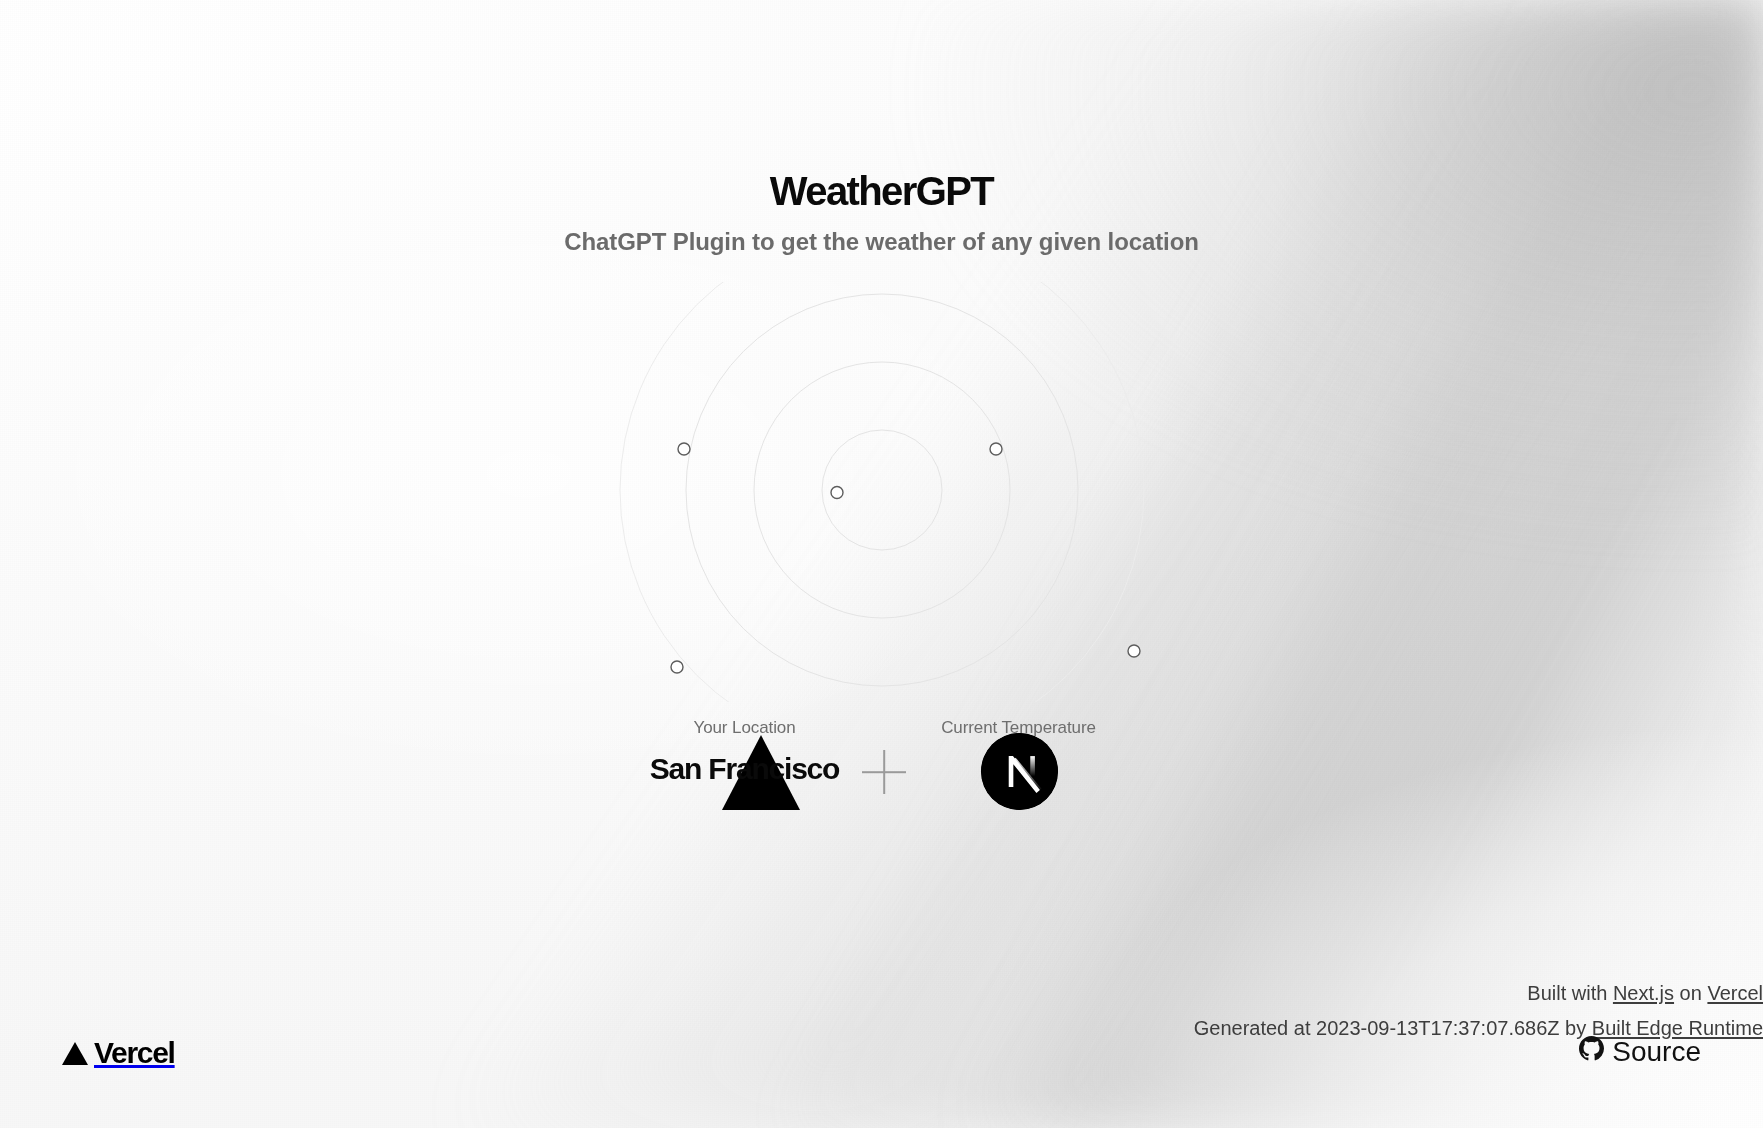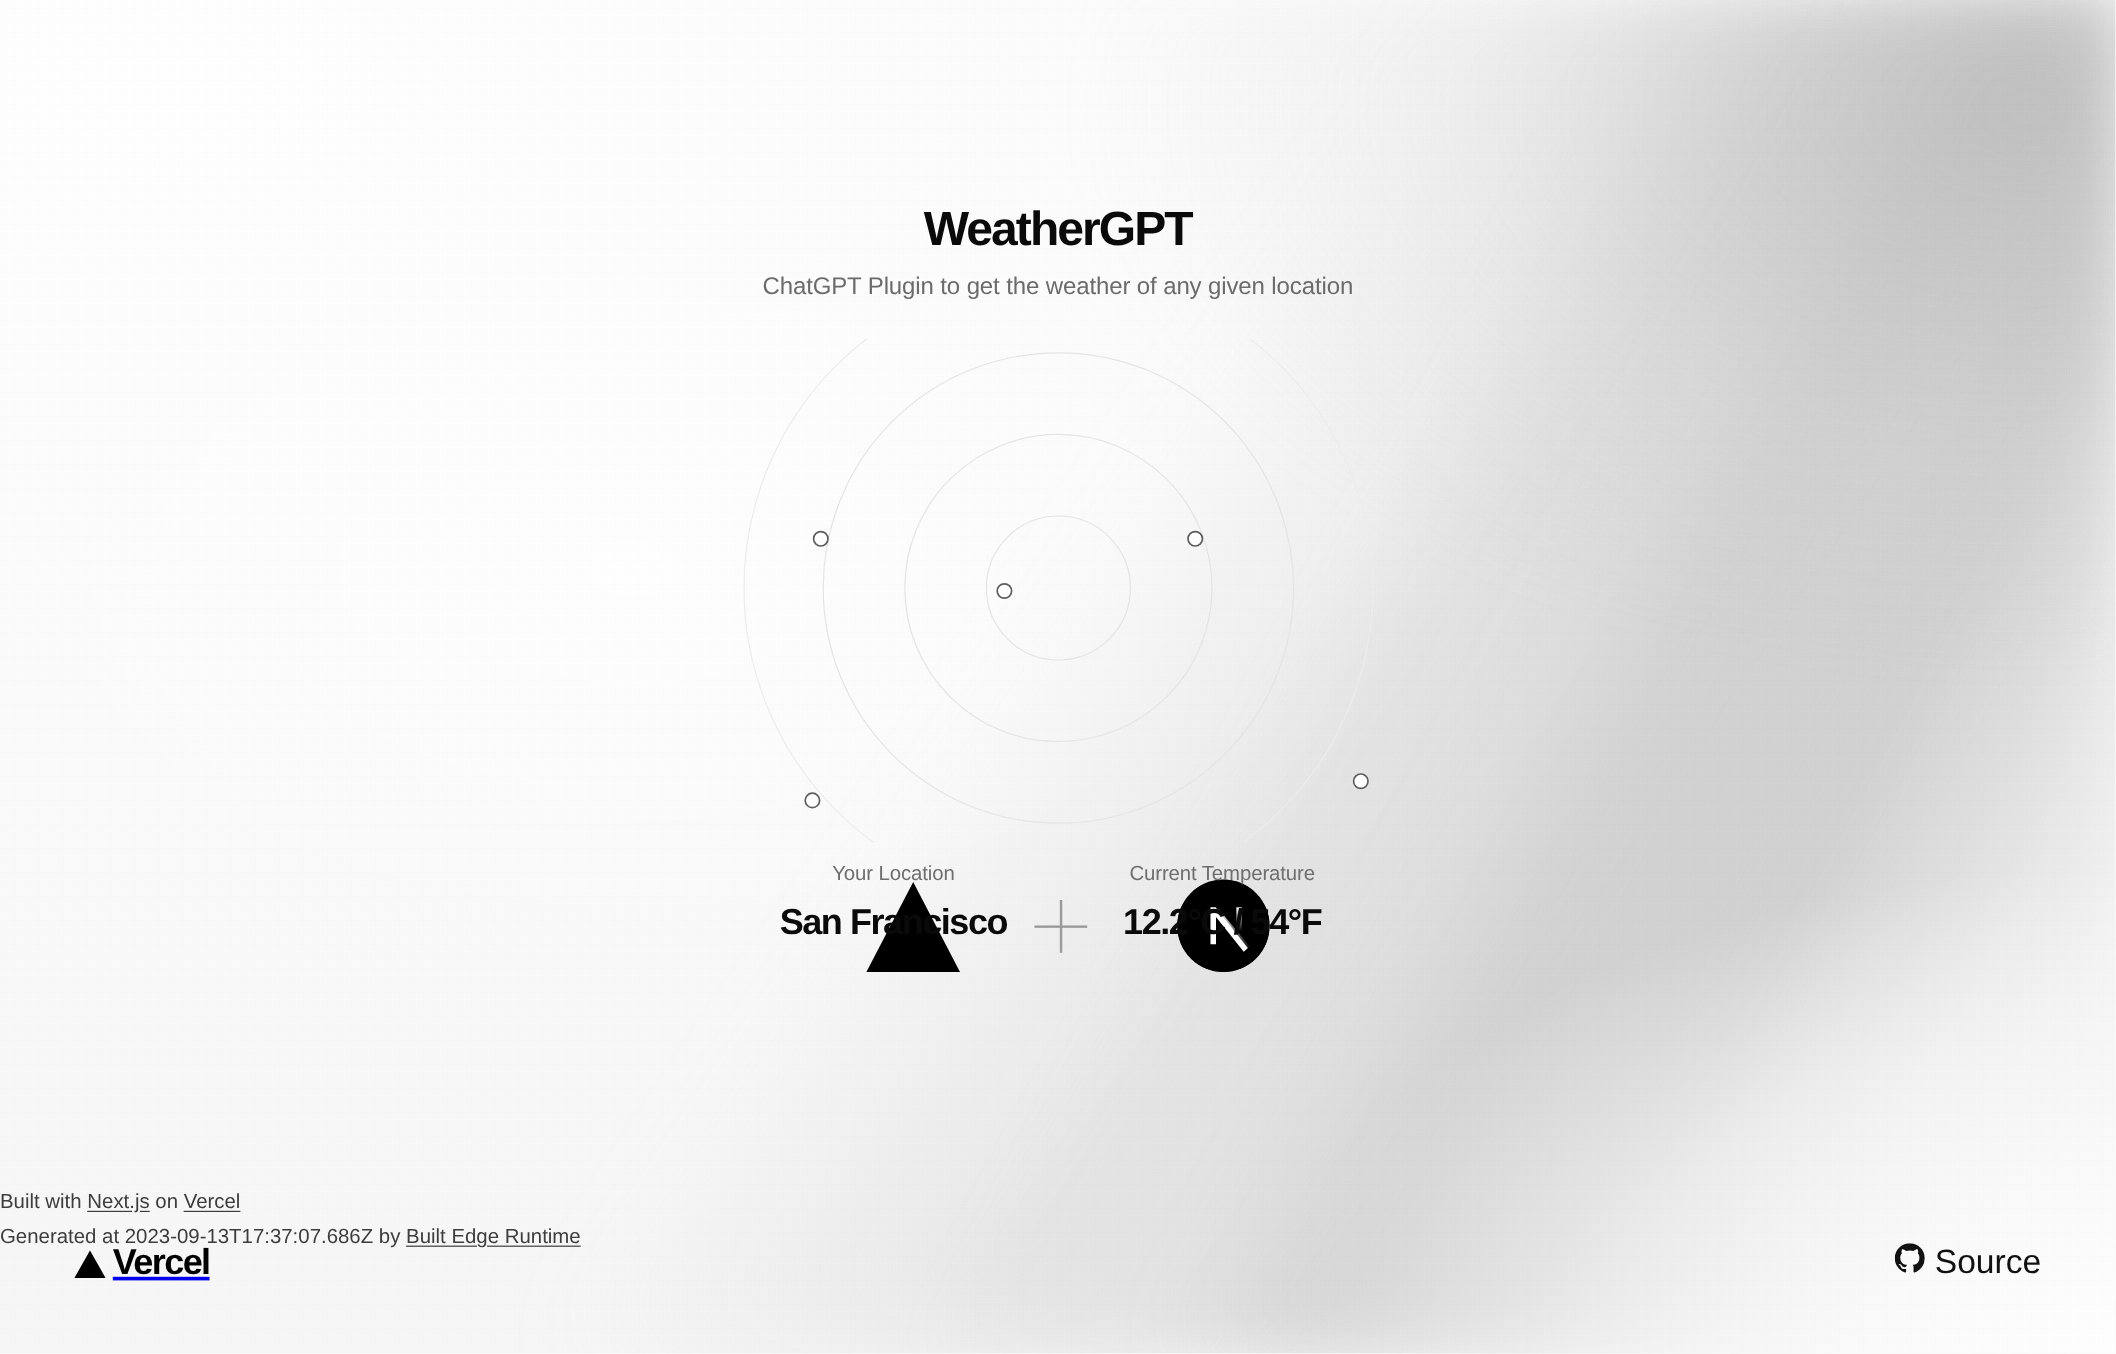--- a/index.html
+++ b/index.html
@@ -68,22 +68,22 @@
   .header { position:absolute; left:0; right:0; top:170px; text-align:center; }
   .title {
     font-size:40px;
     font-weight:800;
     letter-spacing:-1.6px;
     color:#0a0a0a;
     line-height:1.06;
   }
   .subtitle {
     margin-top:16px;
-    font-size:20px;
-    font-weight:400;
+    font-size:24px;
+    font-weight:700;
     color:#6b6b6b;
     letter-spacing:-0.1px;
   }
 
   
   .orbit-wrap {
     position:absolute;
     left:0; right:0; top:282px;
     height:420px;
   }
@@ -141,23 +141,23 @@
     font-weight:800;
     color:#0a0a0a;
     letter-spacing:-1.2px;
     white-space:nowrap;
   }
 
   
   .footer-center {
     position:absolute;
     left:0; right:0; bottom:82px;
-    text-align:left;
+    text-align:right;
     color:#3d3d3d;
-    font-size:17px;
+    font-size:20px;
     line-height:1.75;
   }
   .footer-center a, .footer-center .lnk {
     color:#3d3d3d;
     text-decoration:underline;
     text-underline-offset:2px;
   }
   .brand-vercel {
     position:absolute;
     left:62px; bottom:58px;
@@ -248,21 +248,20 @@
     </div>
   </div>
 
   <div class="stats">
     <div class="stat">
       <div class="stat-label">Your Location</div>
       <div class="stat-value">San Francisco</div>
     </div>
     <div class="stat">
       <div class="stat-label">Current Temperature</div>
-      <div class="stat-value">12.2°C / 54°F</div>
     </div>
   </div>
 
   <div class="footer-center">
     <div>
       <span>Built with </span><a class="lnk" href="#">Next.js</a><span> on </span><a class="lnk" href="#">Vercel</a>
     </div>
     <div>
       <span>Generated at </span><span>2023-09-13T17:37:07.686Z</span><span> by </span><a class="lnk" href="#">Built Edge Runtime</a>
     </div>

